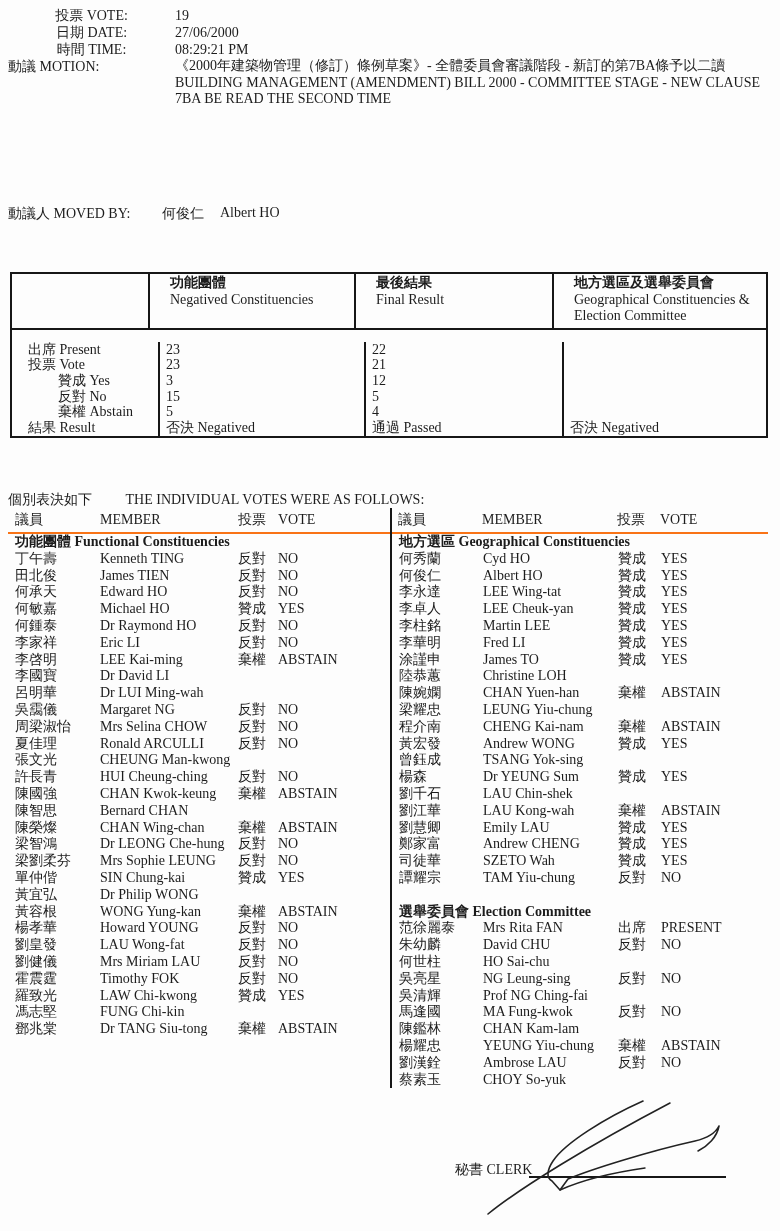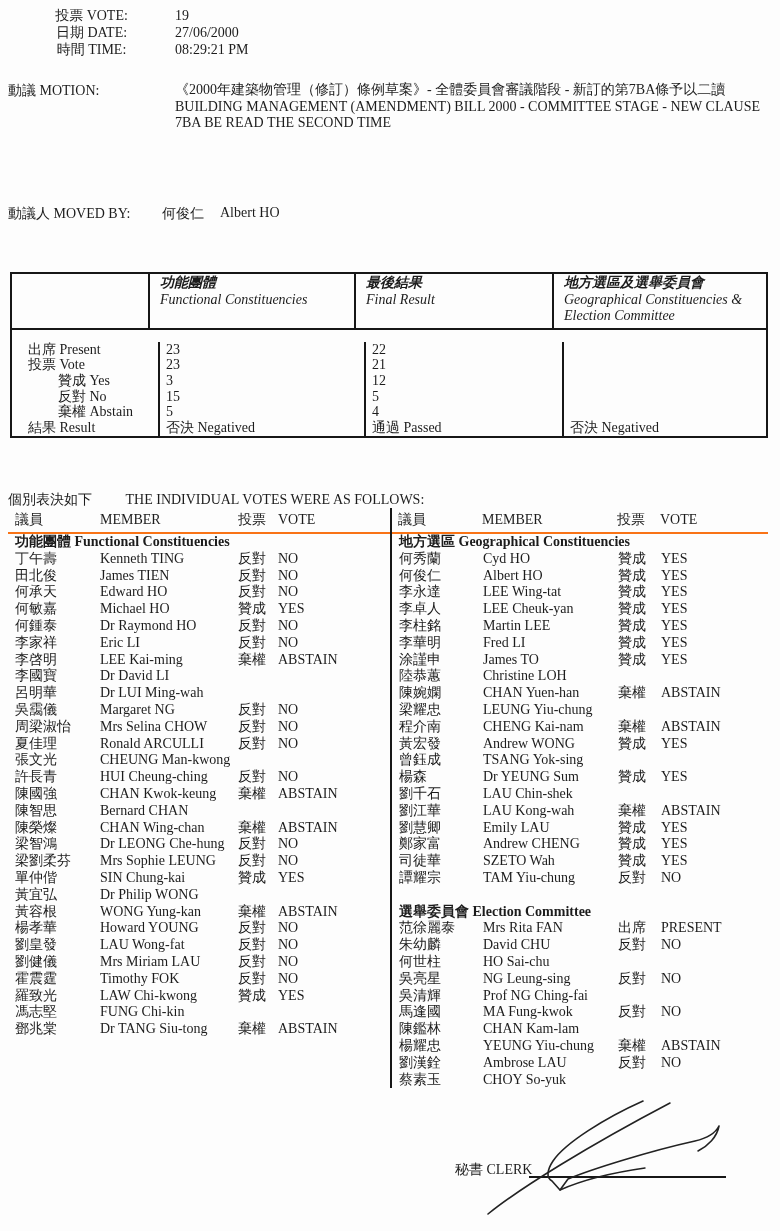--- a/index.html
+++ b/index.html
@@ -10,33 +10,33 @@
     font-size:14px; color:#1c1c1c; background:#fdfdfd;
   }
   .abs { position:absolute; }
 
   
   .info { top:7px; left:8px; }
   .info-row { display:flex; height:17px; line-height:17px; }
   .info-label { width:167px; flex-shrink:0;text-align:center; }
 
   
-  .motion { top:82px; left:8px; display:flex; }
+  .motion { top:58px; left:8px; display:flex; }
   .motion-label { width:167px; flex-shrink:0; }
   .motion-text { width:600px; line-height:16.5px; }
 
   
   .movedby { top:205px; left:8px; display:flex; }
   .movedby-label { width:154px; flex-shrink:0; }
   .movedby-zh { margin-right:16px; }
 
   
   .sumtable { left:10px; top:272px; width:758px; border:2px solid #171717; background:transparent; }
   .sum-header { display:grid; grid-template-columns:136px 206px 198px auto; border-bottom:2px solid #171717; }
-  .sum-hcell { padding:1px 0 3px 10px; line-height:16.5px;font-style:italic; }
+  .sum-hcell { padding:1px 0 3px 20px; line-height:16.5px; }
   .sum-hcell + .sum-hcell { border-left:2px solid #171717; }
   .sum-hcell .zh { font-weight:bold; display:block; }
   .sum-body .sum-row { display:grid; grid-template-columns:136px 206px 198px auto; height:15.7px; line-height:15.7px; }
   .sum-row > span { padding-left:6px; overflow:visible; white-space:nowrap; }
   .sum-row > span + span { border-left:2px solid #171717; }
   .sum-body { padding-top:12px;margin-left:10px; }
   .sum-row.indent > span:first-child { padding-left:36px; }
 
   
   .indiv-title { top:491px; left:8px; height:17px; line-height:17px; }
@@ -90,21 +90,21 @@
   <span class="movedby-label">動議人 MOVED BY:</span>
   <span class="movedby-zh">何俊仁</span>
   <span>Albert HO</span>
 </div>
 
 <div class="abs sumtable">
   <div class="sum-header">
     <div class="sum-hcell"></div>
     <div class="sum-hcell">
       <span class="zh">功能團體</span>
-      <span class="en">Functional Constituencies</span>
+      <span class="en">Negatived Constituencies</span>
     </div>
     <div class="sum-hcell">
       <span class="zh">最後結果</span>
       <span class="en">Final Result</span>
     </div>
     <div class="sum-hcell">
       <span class="zh">地方選區及選舉委員會</span>
       <span class="en">Geographical Constituencies &amp; Election Committee</span>
     </div>
   </div>

